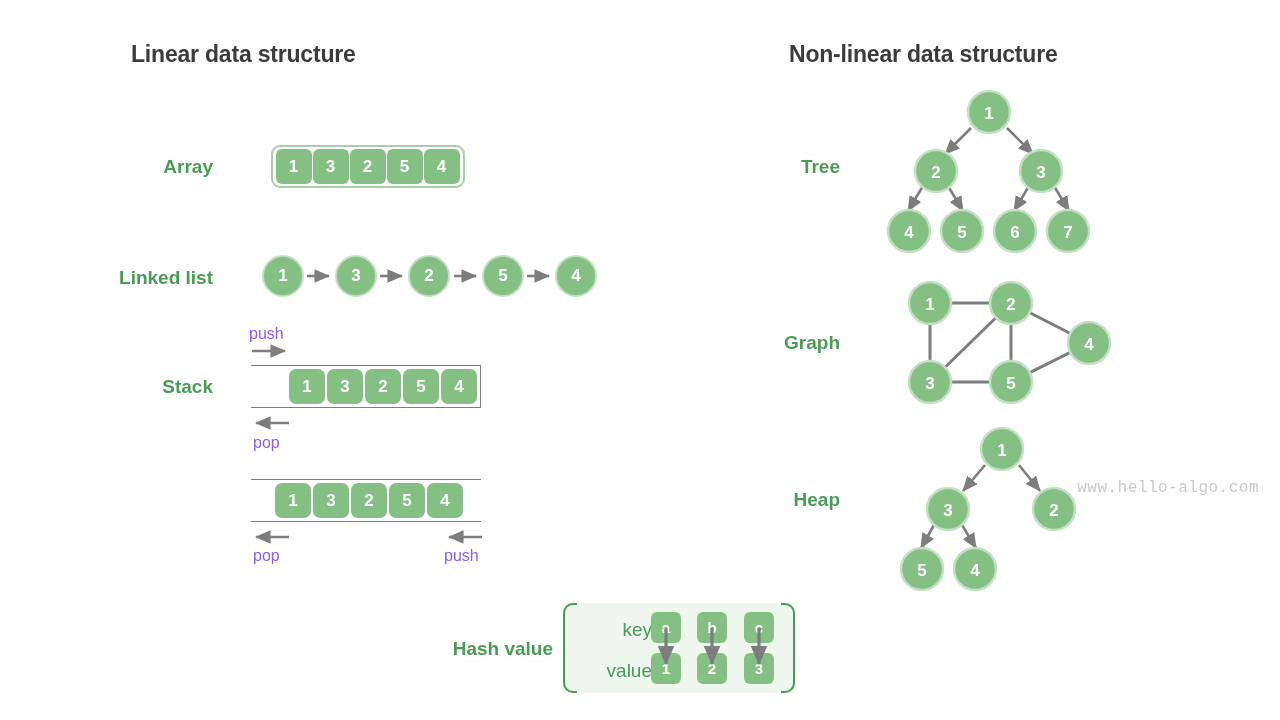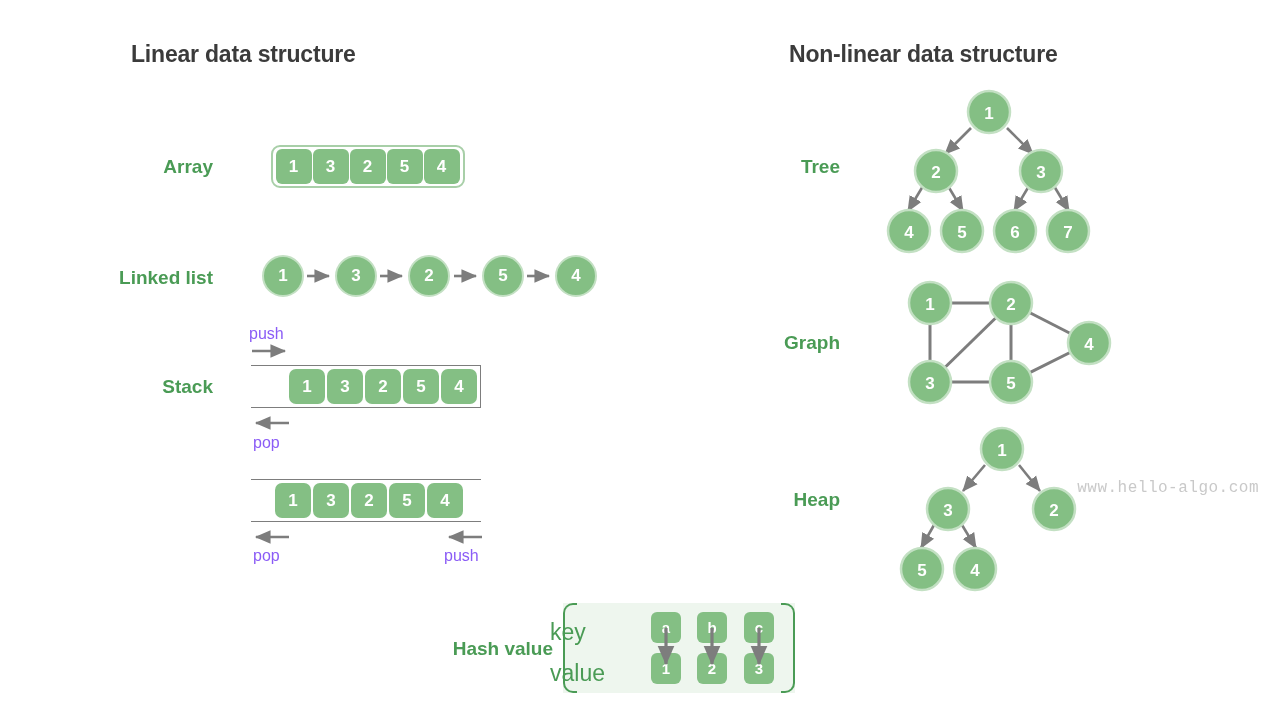--- a/index.html
+++ b/index.html
@@ -161,24 +161,25 @@
     border-bottom-left-radius: 10px;
   }
   #hash-bracket-right {
     left: 781px; top: 603px;
     border-left: none;
     border-top-right-radius: 10px;
     border-bottom-right-radius: 10px;
   }
   .hash-rowlabel {
     position: absolute;
-    font-size: 23px;
+    font-size: 19px;
     color: #4a9b55;
+    text-align: right;
     width: 70px;
-    left: 550px;
+    left: 582px;
   }
   .hash-cell {
     position: absolute;
     width: 30px; height: 31px;
     background: #84bf84;
     border-radius: 6px;
     color: #ffffff;
     font-size: 15px;
     font-weight: bold;
     display: flex;

